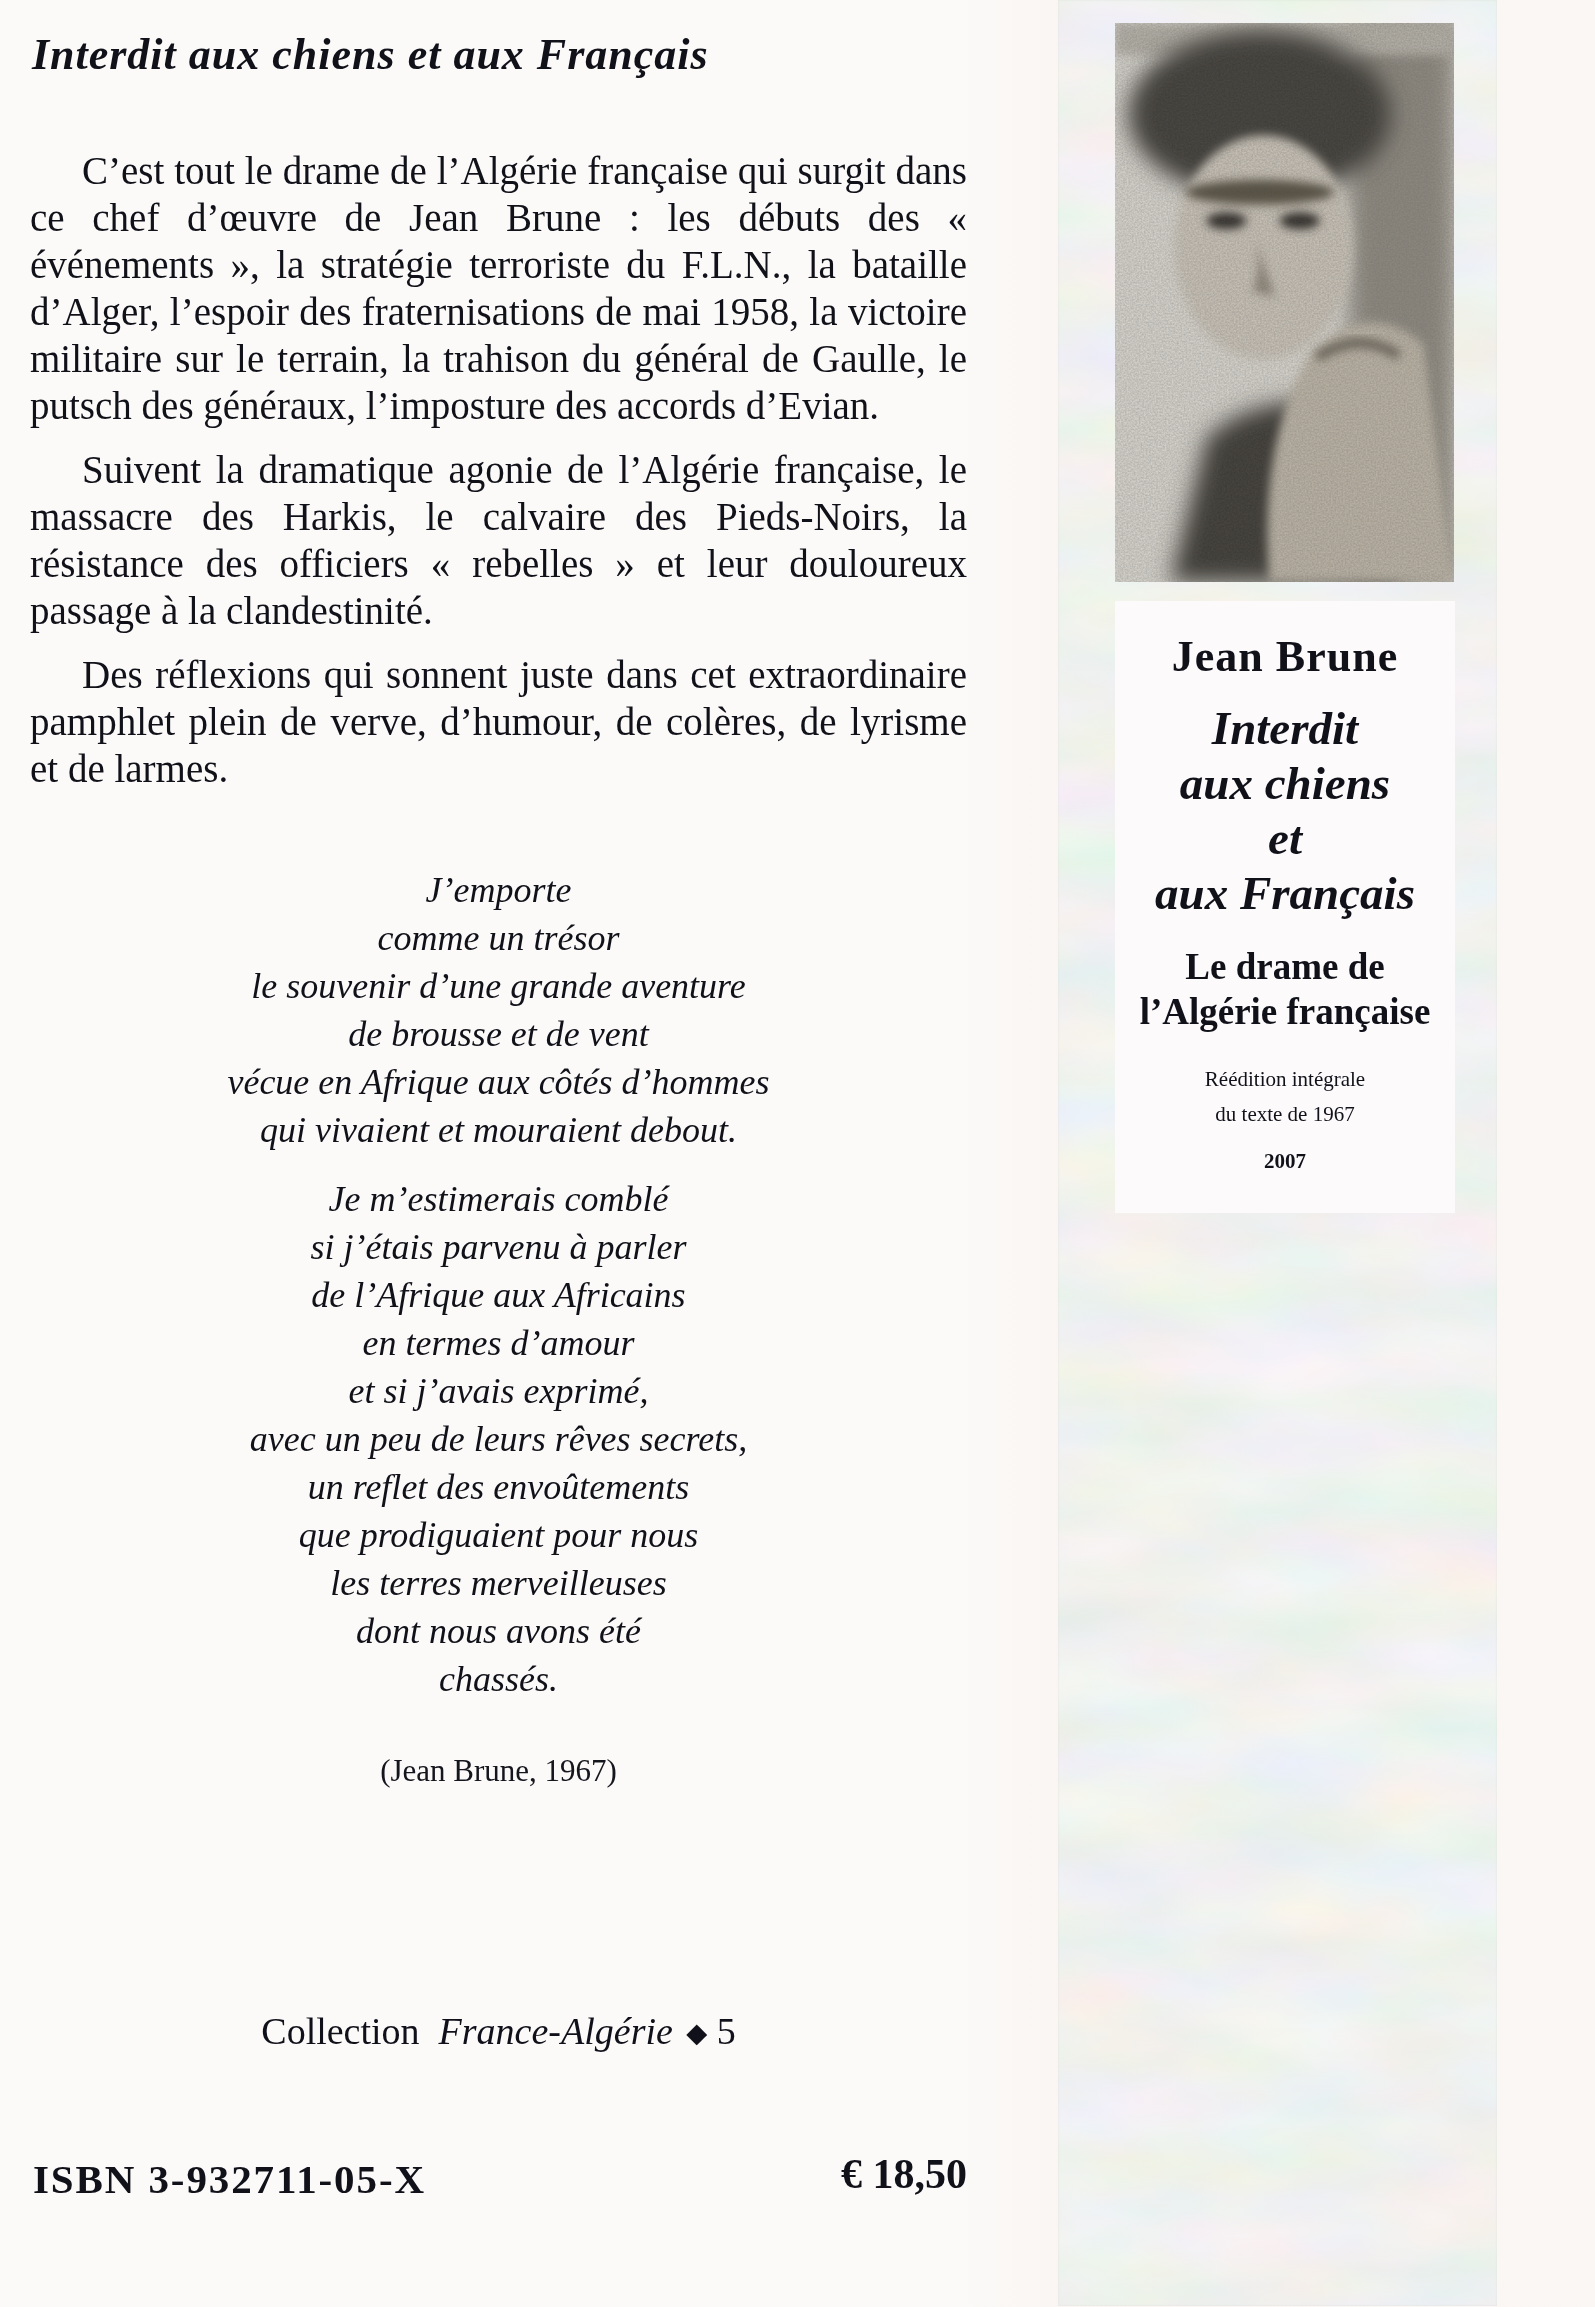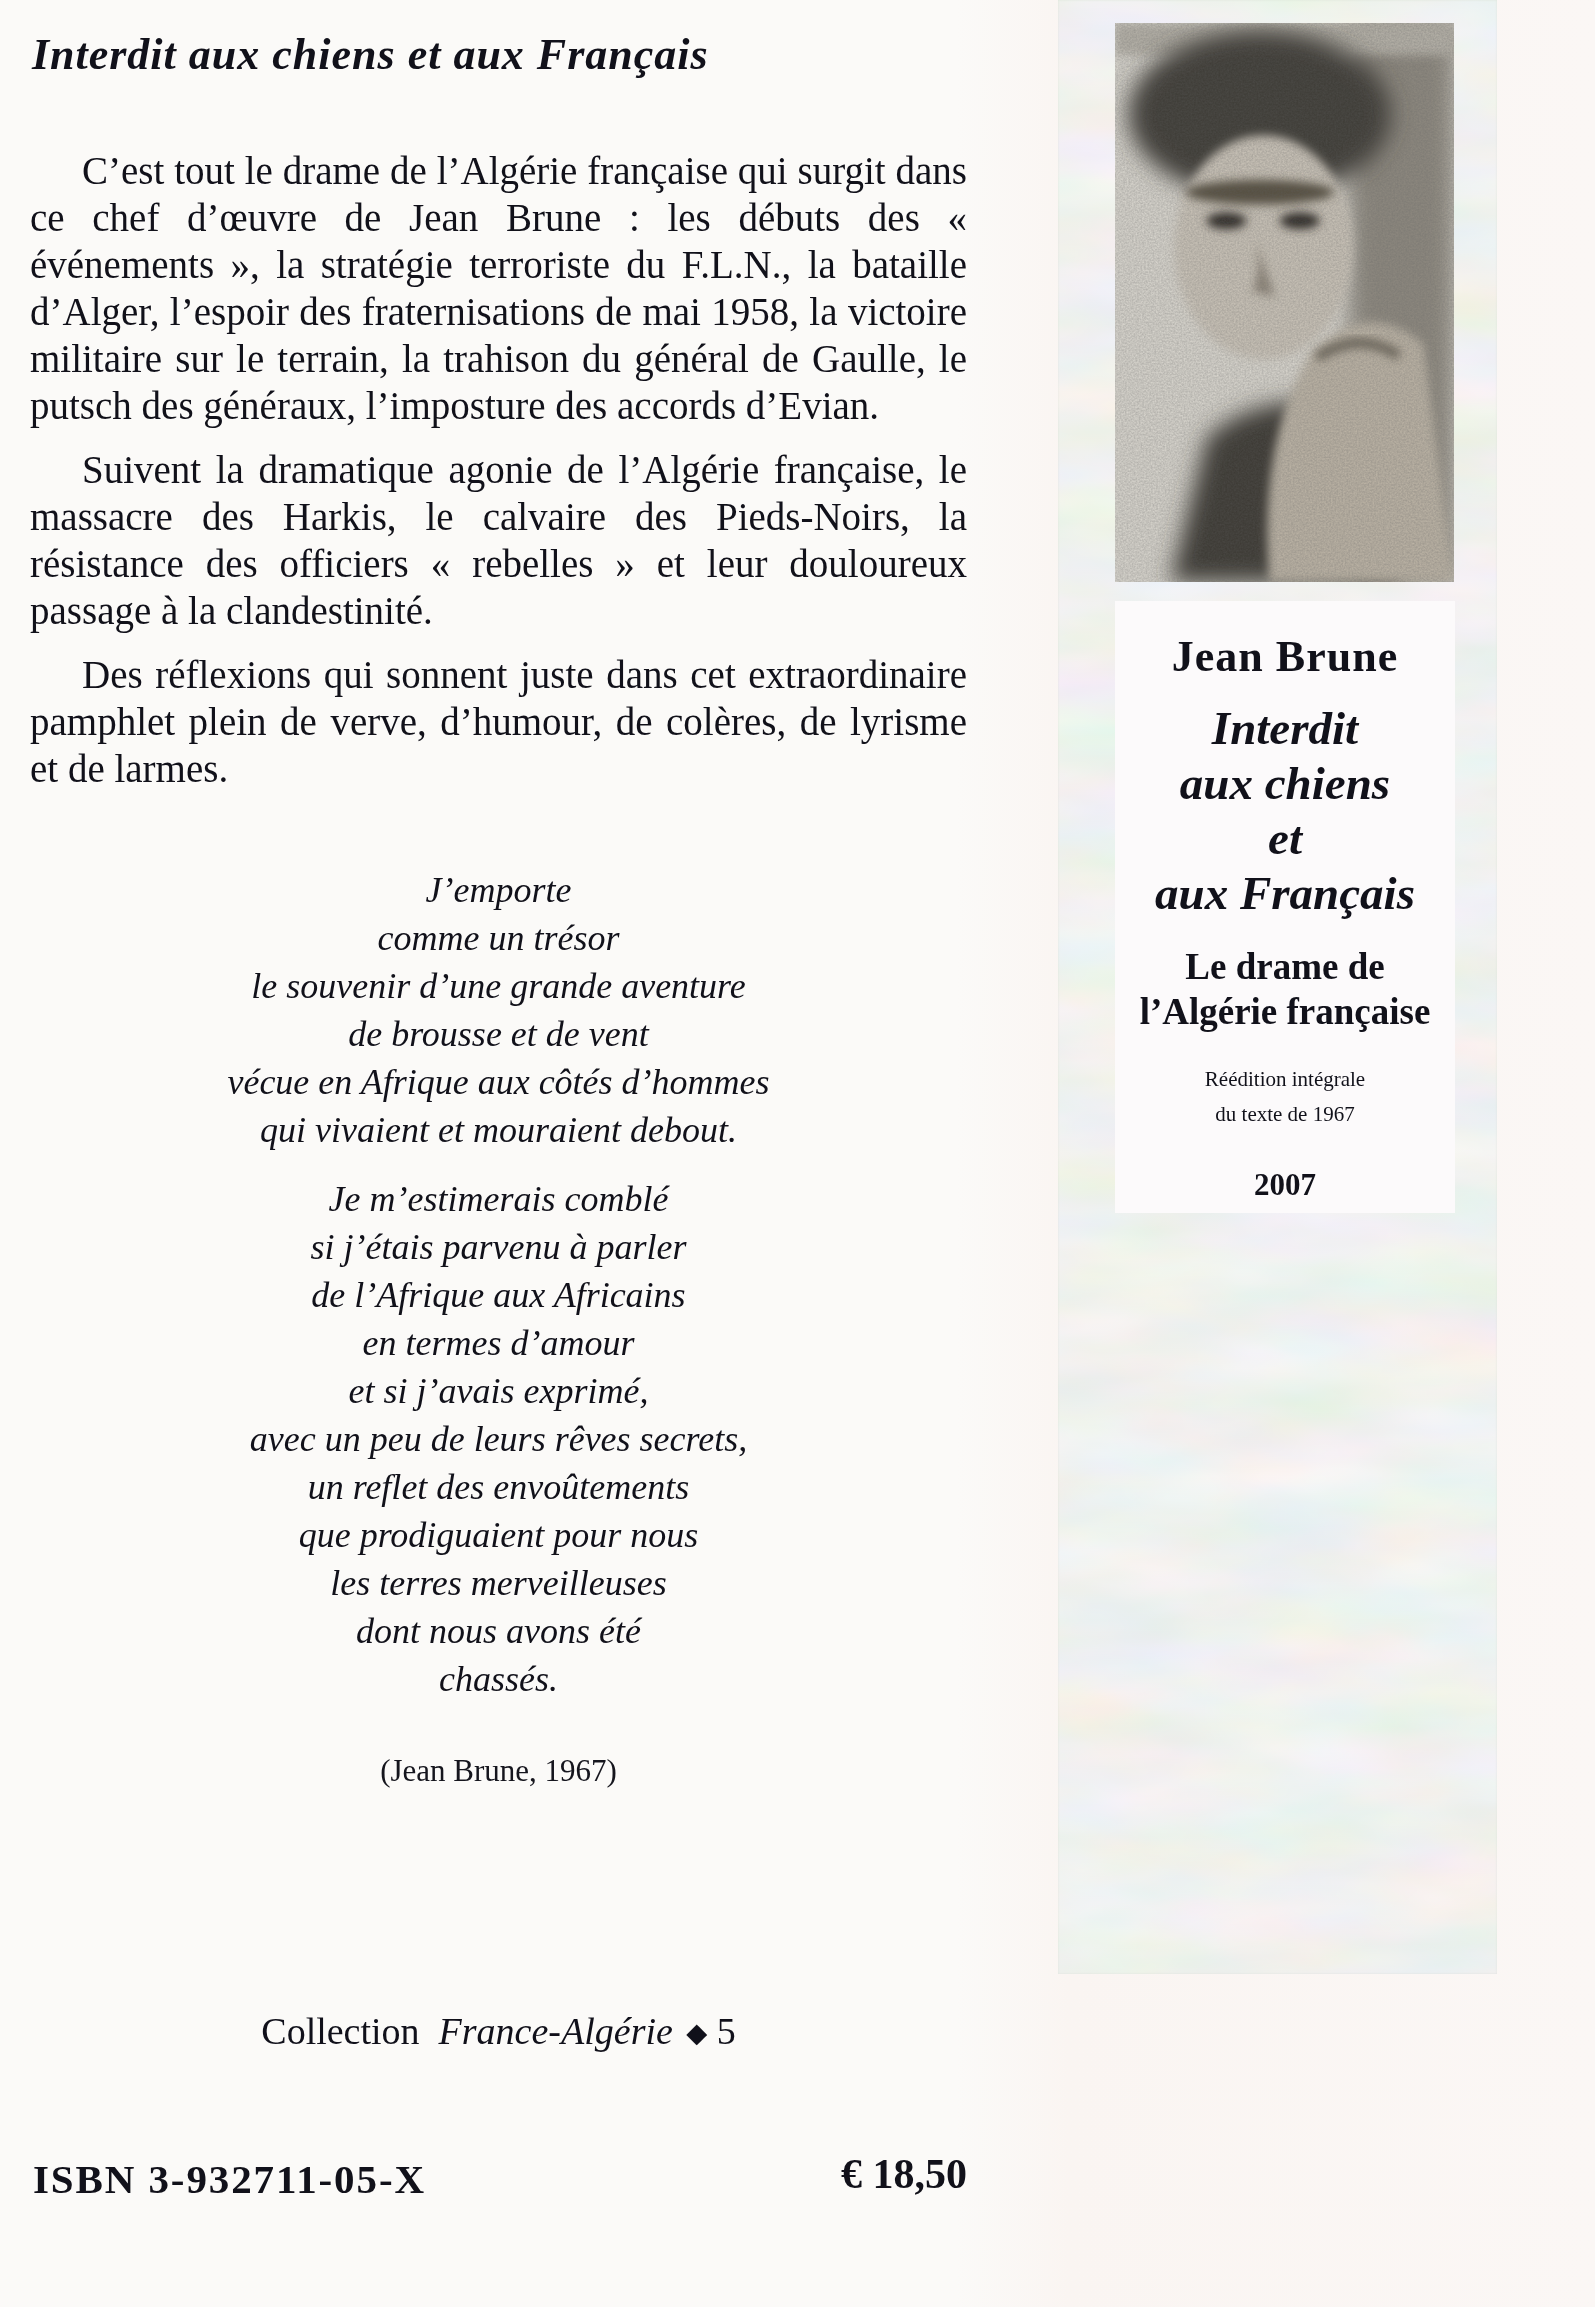--- a/index.html
+++ b/index.html
@@ -32,41 +32,41 @@
   }
   .collection-series { font-style:italic; }
   .collection-sep { font-family:"DejaVu Sans","Liberation Sans",sans-serif; font-size:0.72em; vertical-align:8%; padding:0 9.5px 0 13.3px; }
   .isbn-text {
     position:absolute; left:33px; top:2155px; font-size:41px; font-weight:600; letter-spacing:1.9px;
   }
   .price-text {
     position:absolute; left:841px; top:2150px; font-size:42px; font-weight:700;
   }
   
-  .spine { position:absolute; left:1058px; top:0; width:439px; height:1974px; }
+  .spine { position:absolute; left:1058px; top:0; width:439px; height:2306px; }
   .spine-bg { position:absolute; left:0; top:0; width:100%; height:100%; }
   .spine-overlay {
     position:absolute; inset:0;
     background:repeating-linear-gradient(180deg,
       rgba(214,226,208,0.25) 0px, rgba(228,220,234,0.25) 36px,
       rgba(236,230,226,0.25) 72px, rgba(214,226,208,0.25) 108px);
   }
   .photo {
     position:absolute; left:57px; top:23px; width:339px; height:559px; overflow:hidden;
   }
   .photo svg { display:block; width:100%; height:100%; }
   .title-box {
     position:absolute; left:57px; top:601px; width:340px; height:612px;
     background:#fcfafb; display:flex; flex-direction:column; align-items:center; text-align:center;
   }
   .author-name { font-size:44px; font-weight:700; margin-top:30px; letter-spacing:1px; }
   .title-lines { font-size:47px; font-weight:700; font-style:italic; line-height:55px; margin-top:19px; }
   .subtitle-lines { font-size:37px; font-weight:700; line-height:45px; margin-top:23px; }
   .edition-lines { font-size:21px; font-weight:400; line-height:35px; margin-top:28px; }
-  .year-text { font-size:31px; font-weight:700; margin-top:35px; }
+  .year-text { font-size:21px; font-weight:700; margin-top:17px; }
   .publisher-box {
     position:absolute; left:19px; top:2140px; width:407px; height:93px;
     background:#fdfcfc; display:flex; align-items:center; justify-content:center;
   }
   .publisher-name { font-size:54px; font-weight:700; letter-spacing:0; white-space:nowrap; }
 </style>
 </head>
 <body>
 
 <div class="page">

